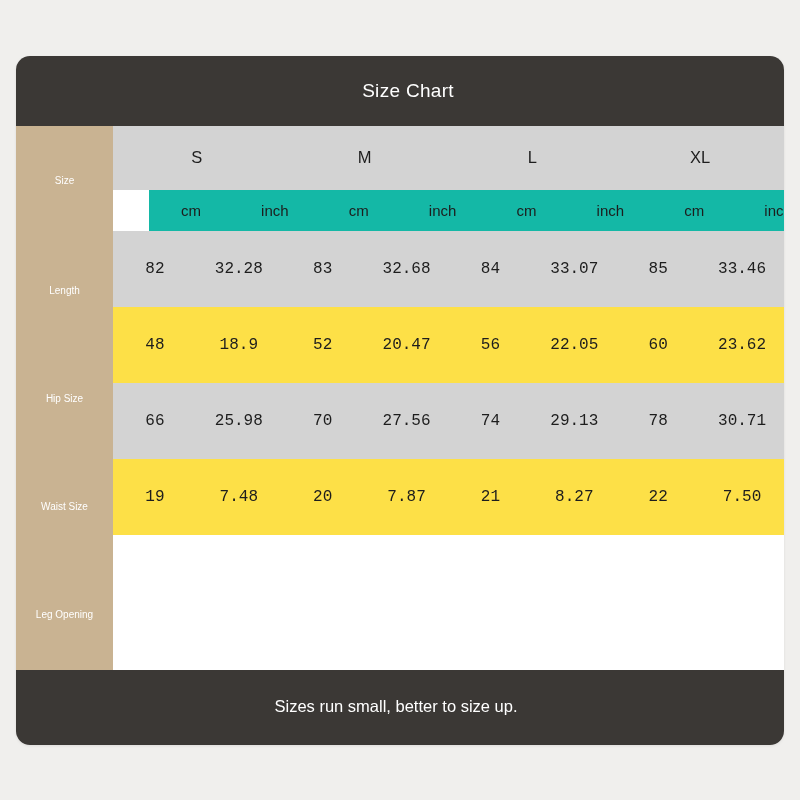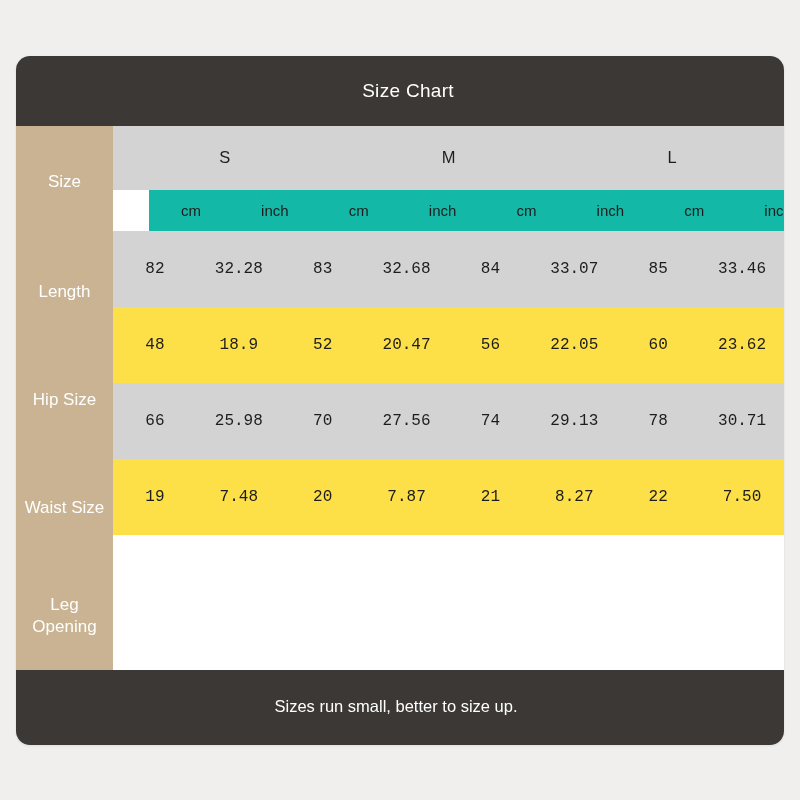--- a/index.html
+++ b/index.html
@@ -50,21 +50,21 @@
   }
   .label-col {
     width: 97px;
     flex: 0 0 97px;
     background: #c9b392;
     display: flex;
     flex-direction: column;
   }
   .label-cell {
     color: #ffffff;
-    font-size: 17px;
+    font-size: 10px;
     display: flex;
     align-items: center;
     justify-content: center;
     text-align: center;
     line-height: 1.25;
     box-sizing: border-box;
     padding: 0 6px;
   }
   .label-size { height: 112px; }
   .label-row { height: 108px; }
@@ -132,20 +132,21 @@
         <div class="label-cell label-row">Waist Size</div>
         <div class="label-cell label-row">Leg Opening</div>
       </div>
 
       <div class="data-col">
 
         <div class="row row-sizes">
           <div class="size-cell">S</div>
           <div class="size-cell">M</div>
           <div class="size-cell">L</div>
+          <div class="size-cell">XL</div>
         </div>
 
         <div class="row row-units">
           <div class="unit-cell">cm</div>
           <div class="unit-cell">inch</div>
           <div class="unit-cell">cm</div>
           <div class="unit-cell">inch</div>
           <div class="unit-cell">cm</div>
           <div class="unit-cell">inch</div>
           <div class="unit-cell">cm</div>

